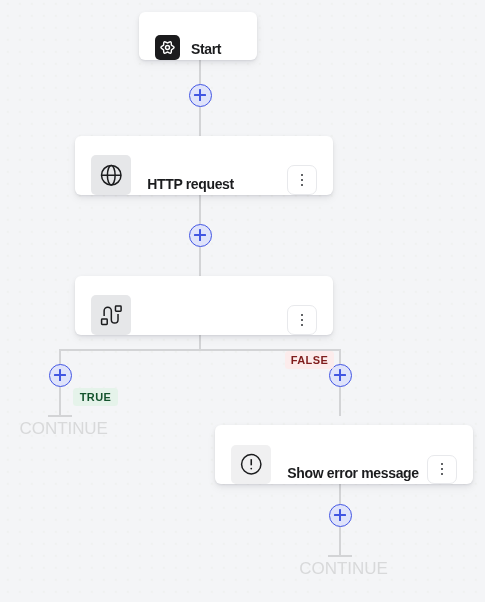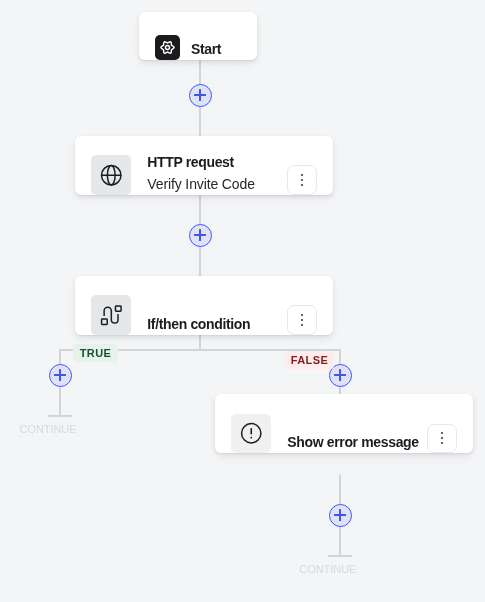--- a/index.html
+++ b/index.html
@@ -40,24 +40,24 @@
   .sub{white-space:nowrap;font-size:14px;font-weight:400;color:#25272b;line-height:22px;letter-spacing:-0.12px;}
   .menu{
     width:29.5px;height:29.5px;border:1px solid #e8e9ec;border-radius:7px;box-sizing:border-box;
     background:#fff;display:flex;flex-direction:column;align-items:center;justify-content:center;gap:2.6px;flex:none;
   }
   .menu i{display:block;width:2.4px;height:2.4px;border-radius:50%;background:#2e3035;}
   .badge{
     position:absolute;border-radius:3.5px;font-size:11px;font-weight:700;
     letter-spacing:.4px;display:flex;align-items:center;justify-content:center;
   }
-  .badge.t{background:#e5f3ea;color:#14532d;}
+  .badge.t{background:#e5f3ea;color:#14532d;margin-top:44px;}
   .badge.f{background:#fcecec;color:#7f1d1d;margin-top:7px;}
   .continue{
-    position:absolute;font-size:11px;color:#d8d9da;letter-spacing:-0.05px;
+    position:absolute;font-size:17px;color:#d8d9da;letter-spacing:-0.05px;
     line-height:14px;white-space:nowrap;
   }
 </style>
 </head>
 <body>
 
 <div id="canvas">
 
   <svg class="wires" width="485" height="602" viewBox="0 0 485 602" fill="none">
     <path d="M200 60V136" stroke="#d3d4d6" stroke-width="2"></path>
@@ -102,48 +102,46 @@
   <div class="card" style="left:74.5px;top:135.5px;width:258.5px;height:59px;padding:0 16.2px 0 16.5px;gap:16.8px;">
     <div class="iconbox">
       <svg width="22.5" height="22.5" viewBox="0 0 256 256" fill="none">
         <circle cx="128" cy="128" r="111" stroke="#1b1c1e" stroke-width="17"></circle>
         <path d="M17 128h222" stroke="#1b1c1e" stroke-width="17"></path>
         <ellipse cx="128" cy="128" rx="44" ry="111" stroke="#1b1c1e" stroke-width="17"></ellipse>
       </svg>
     </div>
     <div class="labels">
       <div class="title">HTTP request</div>
-      <div class="sub">Verify Invite Code</div>
     </div>
     <div class="menu">
       <i></i>
         <i></i>
         <i></i>
     </div>
   </div>
 
   <div class="card" style="left:74.5px;top:275.5px;width:258.5px;height:59px;padding:0 16.2px 0 16.5px;gap:16.8px;">
     <div class="iconbox">
       <svg width="22.5" height="22.5" viewBox="0 0 256 256" fill="none">
         <rect x="18" y="172" width="64" height="61" rx="8" stroke="#1b1c1e" stroke-width="17"></rect>
         <rect x="176" y="22" width="64" height="61" rx="8" stroke="#1b1c1e" stroke-width="17"></rect>
         <path d="M47 137V77a41 41 0 0 1 82 0v101a38 38 0 0 0 76 0v-63" stroke="#1b1c1e" stroke-width="17" fill="none"></path>
       </svg>
     </div>
     <div class="labels">
-      <div class="title">If/then condition</div>
     </div>
     <div class="menu">
       <i></i>
         <i></i>
         <i></i>
     </div>
   </div>
 
-  <div class="card" style="left:214.5px;top:394px;width:258.5px;height:59px;padding:0 16.2px 0 16.5px;gap:16.8px;">
+  <div class="card" style="left:214.5px;top:425px;width:258.5px;height:59px;padding:0 16.2px 0 16.5px;gap:16.8px;">
     <div class="iconbox light">
       <svg width="22.5" height="22.5" viewBox="0 0 256 256" fill="none">
         <circle cx="128" cy="128" r="110" stroke="#1b1c1e" stroke-width="17"></circle>
         <path d="M128 70v70" stroke="#1b1c1e" stroke-width="18" stroke-linecap="butt"></path>
         <circle cx="128" cy="177" r="10" fill="#1b1c1e"></circle>
       </svg>
     </div>
     <div class="labels">
       <div class="title">Show error message</div>
     </div>

